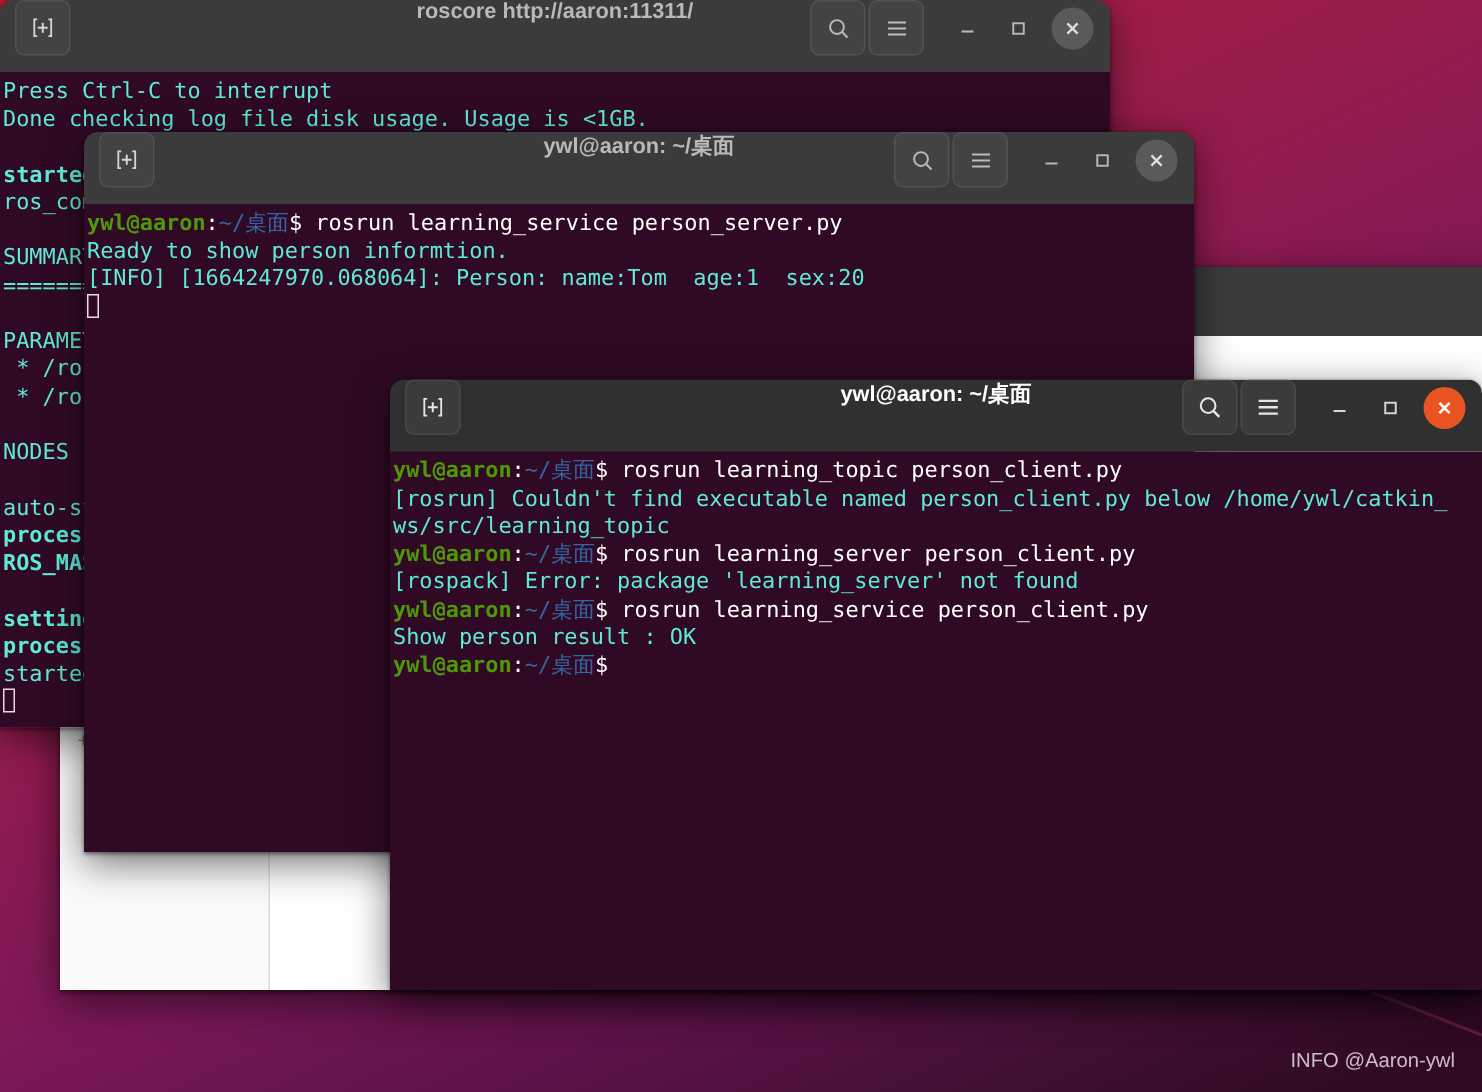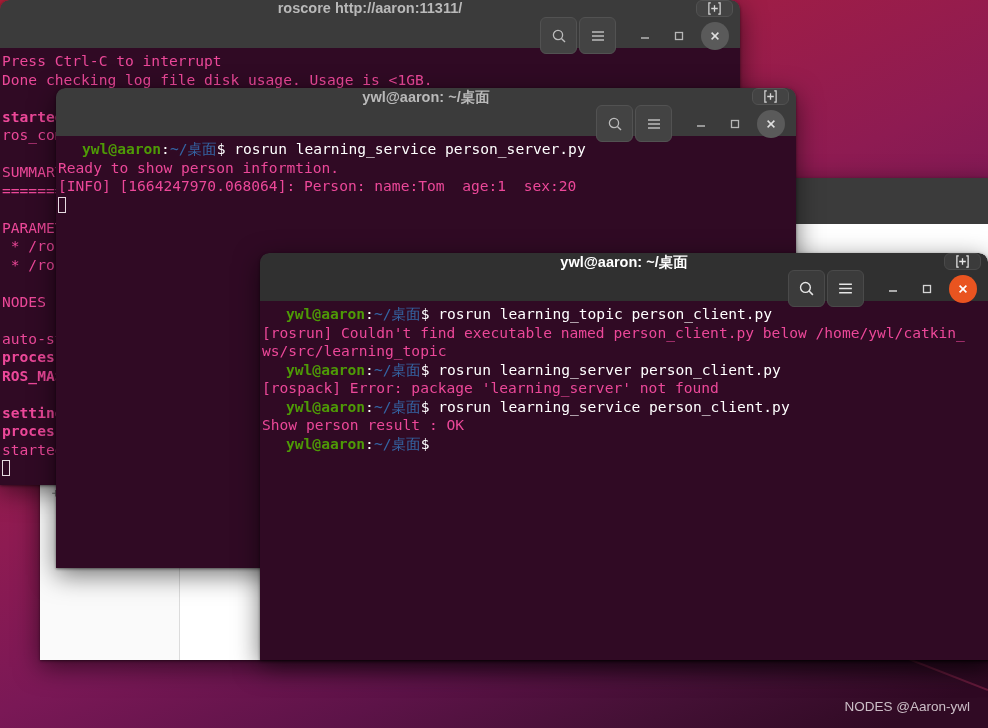--- a/index.html
+++ b/index.html
@@ -20,25 +20,24 @@
 
   
   .window {
     position: absolute;
     border-radius: 9px 9px 0 0;
     overflow: hidden;
     box-shadow: 0 7px 26px rgba(0,0,0,.55), 0 1px 3px rgba(0,0,0,.5);
   }
   .titlebar {
     height: 48px;
-    display: flex; align-items: flex-end;
+    display: flex; align-items: flex-start;
     padding: 0 7px 0 10px;
     position: relative;
     border-radius: 9px 9px 0 0;
-    flex-direction: column;
   }
   .titlebar.focused { background: #303030; }
   .titlebar.unfocused { background: #3b3b3b; }
   .tb-title {
     position: absolute; left: 0; right: 0; text-align: center;
     font-size: 14.5px; font-weight: bold;
     pointer-events: none;
   }
   .titlebar.focused .tb-title { color: #ffffff; }
   .titlebar.unfocused .tb-title { color: #b9b9b9; }
@@ -71,25 +70,25 @@
     font-family: "DejaVu Sans Mono", monospace;
     font-size: 14.6px;
     line-height: 18.5px;
     color: #ffffff;
     padding: 4px 0 0 2px;
     white-space: pre;
     overflow: hidden;
     height: calc(100% - 48px);
   }
   .term-body .line { white-space: pre; }
-  .g { color: #4e9a06; font-weight: bold; margin-left: 24px; }
+  .g { color: #4e9a06; font-weight: bold; }
   .b { color: #3465a4; font-weight: normal; }
   .w { color: #ffffff; }
   .bold { font-weight: bold; }
-  .dim { color: #ec4899; }
+  .dim { color: #5eead4; }
   .cursor {
     display: inline-block;
     width: 8px; height: 16px;
     border: 1px solid #e6dbe1;
     vertical-align: -3px;
   }
 
   
   #filemanager { position:absolute; }
   .fm-header {
@@ -307,14 +306,14 @@
         <div class="circle-btn close-focused">
           <svg width="12" height="12" viewBox="0 0 12 12">
             <path d="M2.6 2.6 L9.4 9.4 M9.4 2.6 L2.6 9.4" stroke="#ffffff" stroke-width="1.7"></path>
           </svg>
         </div>
       </div>
     </div>
     <div class="term-body" id="client-body"><div class="line"><span class="g">ywl@aaron</span><span class="w">:</span><span class="b">~/桌面</span><span class="w">$ </span><span class="w">rosrun learning_topic person_client.py</span></div><div class="line dim">[rosrun] Couldn't find executable named person_client.py below /home/ywl/catkin_</div><div class="line dim">ws/src/learning_topic</div><div class="line"><span class="g">ywl@aaron</span><span class="w">:</span><span class="b">~/桌面</span><span class="w">$ </span><span class="w">rosrun learning_server person_client.py</span></div><div class="line dim">[rospack] Error: package 'learning_server' not found</div><div class="line"><span class="g">ywl@aaron</span><span class="w">:</span><span class="b">~/桌面</span><span class="w">$ </span><span class="w">rosrun learning_service person_client.py</span></div><div class="line dim">Show person result : OK</div><div class="line"><span class="g">ywl@aaron</span><span class="w">:</span><span class="b">~/桌面</span><span class="w">$ </span><span class="w"></span></div></div>
   </div>
 
-  <div id="watermark">NODES @Aaron-ywl</div>
+  <div id="watermark">INFO @Aaron-ywl</div>
 </div>
 
 </body></html>

